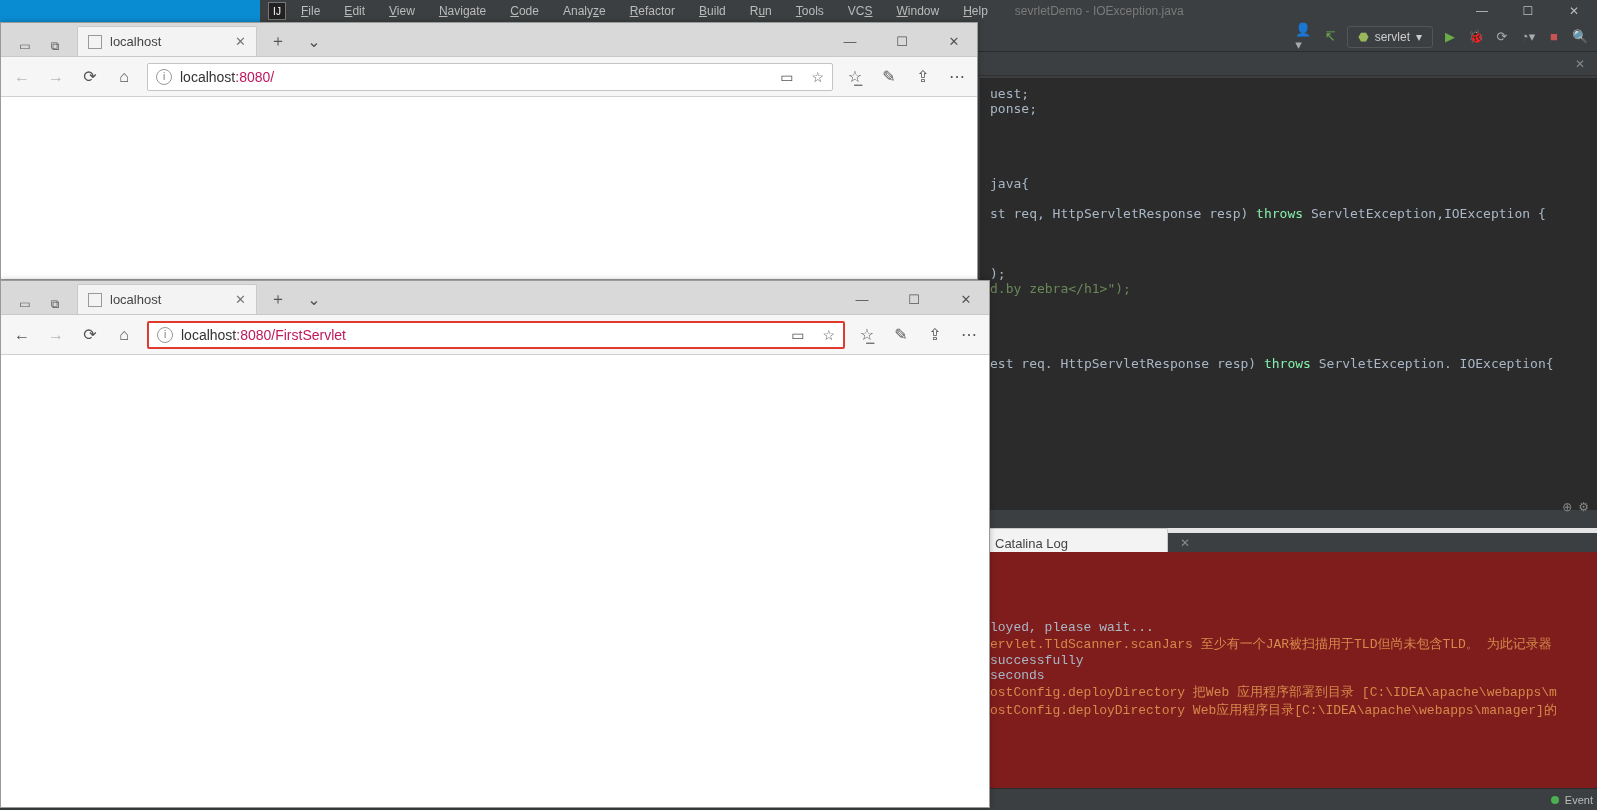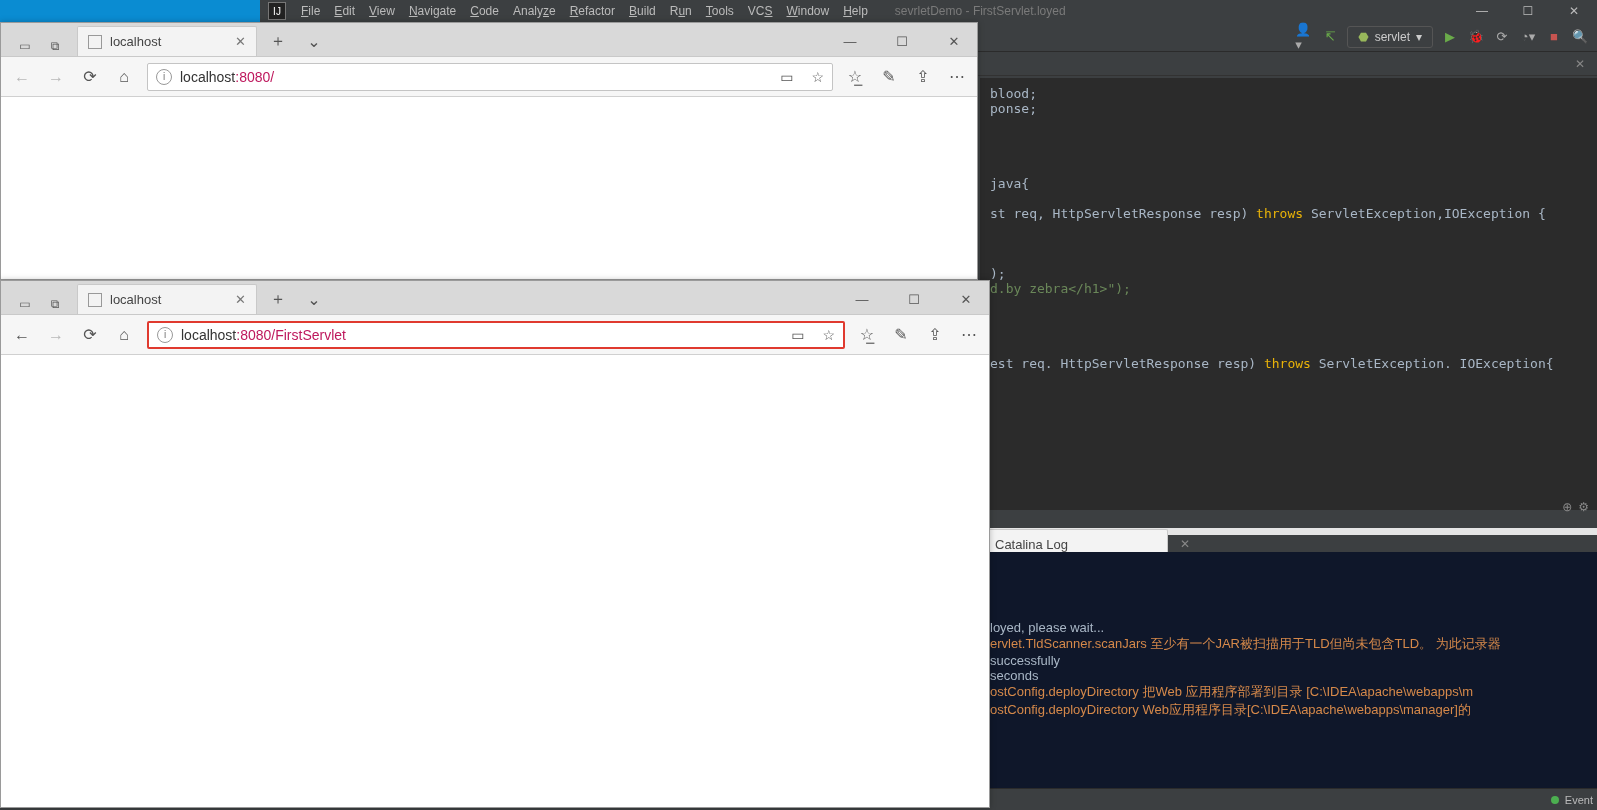--- a/index.html
+++ b/index.html
@@ -19,21 +19,21 @@
     position: absolute; left:0; top:0; width:100%; height:22px;
     background:#3c3f41; display:flex; align-items:center;
   }
   .ide-taskbar .desktop-strip{
     width:260px; height:22px; background:#0a8cd2;
   }
   .ide-taskbar .logo{
     width:18px;height:18px;margin:0 8px;border:1px solid #777;background:#222;
     display:flex;align-items:center;justify-content:center;font-size:10px;color:#fff;
   }
-  .ide-menu{display:flex;gap:0;align-items:center;height:22px}
+  .ide-menu{display:flex;gap:10px;align-items:center;height:22px}
   .ide-menu span{padding:2px 7px;color:#bbb;font-size:12px;}
   .ide-menu span u{text-decoration:underline}
   .ide-title{margin-left:20px;color:#7a7a7a;font-size:12px}
   .win-ctrl{position:absolute;right:0;top:0;display:flex}
   .win-ctrl div{width:46px;height:22px;display:flex;align-items:center;justify-content:center;color:#bbb;font-size:12px}
 
   .ide-toolbar{
     position:absolute;left:0;top:22px;width:100%;height:30px;background:#3c3f41;
     border-bottom:1px solid #2b2b2b;display:flex;align-items:center;justify-content:flex-end;padding-right:8px;gap:8px;
   }
@@ -48,36 +48,36 @@
   .ide-toolbar .stop{color:#c75450}
 
   .ide-tabbar{position:absolute;left:0;top:52px;width:100%;height:24px;background:#3c3f41;border-bottom:1px solid #323232;display:flex;align-items:center;justify-content:flex-end;padding-right:8px}
   .ide-tabbar .close{color:#888;padding:0 4px}
 
   .code-area{
     position:absolute;left:980px;top:78px;right:0;bottom:300px;
     background:#2b2b2b;font-family:Consolas,monospace;font-size:13px;
     color:#a9b7c6;white-space:pre;padding:8px 10px;overflow:hidden;
   }
-  .kw-orange{color:#eab308}
+  .kw-orange{color:#86efac}
   .kw-green{color:#6a8759}
   .code-status{position:absolute;right:8px;top:82px;display:flex;align-items:center;gap:4px;color:#bbb;font-size:11px}
   .code-status .warn{color:#d9a33c}
   .code-gutter-icons{position:absolute;right:8px;top:500px;display:flex;gap:6px;color:#888}
 
   .tool-tabbar{
     position:absolute;left:980px;right:0;top:528px;height:24px;background:#3c3f41;
-    border-top:7px solid #e5e5e5;display:flex;align-items:center;padding-left:8px;gap:12px;font-size:12px;color:#bbb;
+    border-top:5px solid #e5e5e5;display:flex;align-items:center;padding-left:8px;gap:12px;font-size:12px;color:#bbb;
   }
   .tool-tabbar .tab{padding:2px 6px}
   .tool-tabbar .close{color:#888}
 
   .console-area{
-    position:absolute;left:980px;right:0;top:552px;bottom:22px;background:#0f172a;
-    font-family:Liberation Sans, sans-serif;font-size:13px;color:#a9b7c6;padding:8px 10px;
+    position:absolute;left:980px;right:0;top:552px;bottom:22px;background:#7f1d1d;
+    font-family:Liberation Mono, monospace;font-size:13px;color:#a9b7c6;padding:8px 10px;
     white-space:pre;overflow:hidden;
   }
   .con-warn{color:#d6894a}
 
   .ide-status{
     position:absolute;left:0;bottom:0;width:100%;height:22px;background:#3c3f41;
     border-top:1px solid #2b2b2b;display:flex;align-items:center;justify-content:flex-end;padding-right:4px;gap:6px;font-size:11px;color:#bbb;
   }
   .ide-status .event-dot{width:8px;height:8px;border-radius:4px;background:#4caf50}
 
@@ -144,21 +144,21 @@
     <span><u>C</u>ode</span>
     <span>Analy<u>z</u>e</span>
     <span><u>R</u>efactor</span>
     <span><u>B</u>uild</span>
     <span>R<u>u</u>n</span>
     <span><u>T</u>ools</span>
     <span>VC<u>S</u></span>
     <span><u>W</u>indow</span>
     <span><u>H</u>elp</span>
   </div>
-  <div class="ide-title">sevrletDemo - FirstServlet.loyed</div>
+  <div class="ide-title">sevrletDemo - IOException.java</div>
   <div class="win-ctrl">
     <div>—</div>
     <div>☐</div>
     <div>✕</div>
   </div>
 </div>
 
 <div class="ide-toolbar">
   <div class="icon">👤▾</div>
   <div class="icon" style="color:#6aab4a">↸</div>
@@ -178,21 +178,21 @@
 <div class="ide-tabbar">
   <span class="close">✕</span>
 </div>
 
 <div class="code-status">
   <span class="warn">⚠</span>
   <span>1</span>
   <span>^ ⋮</span>
 </div>
 
-<div class="code-area"><span>blood;</span>
+<div class="code-area"><span>uest;</span>
 <span>ponse;</span>
 
 
 
 
 <span>java{</span>
 
 st req, HttpServletResponse resp) <span class="kw-orange">throws</span> ServletException,IOException {
 
 

